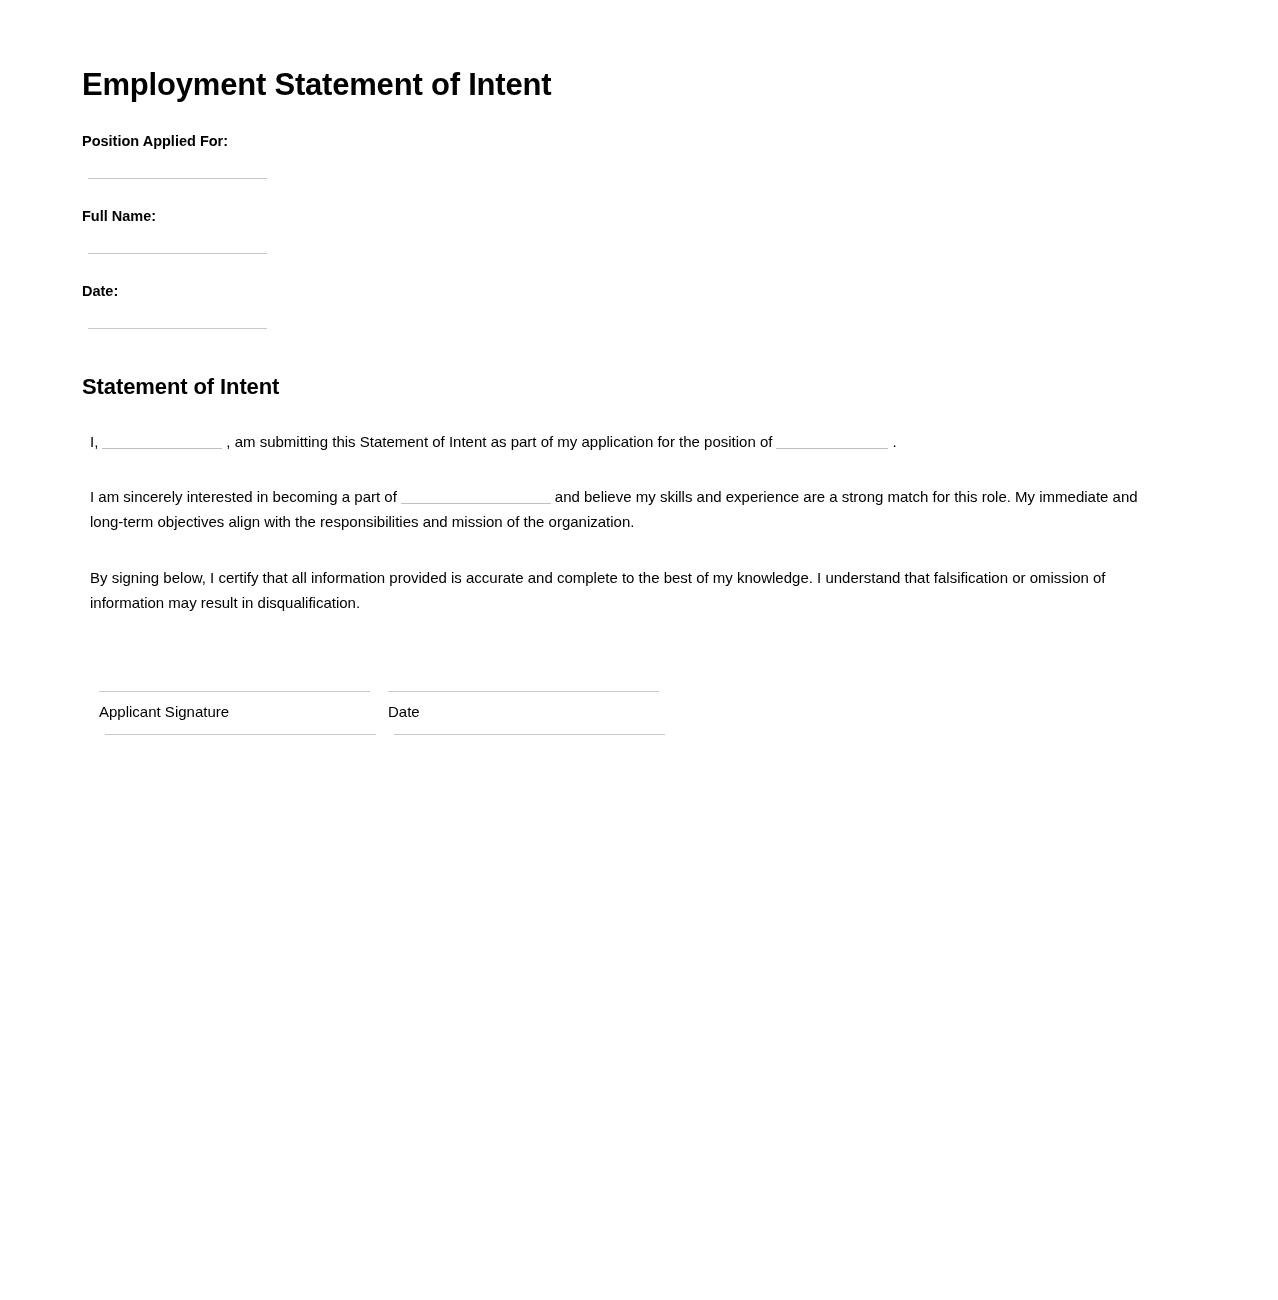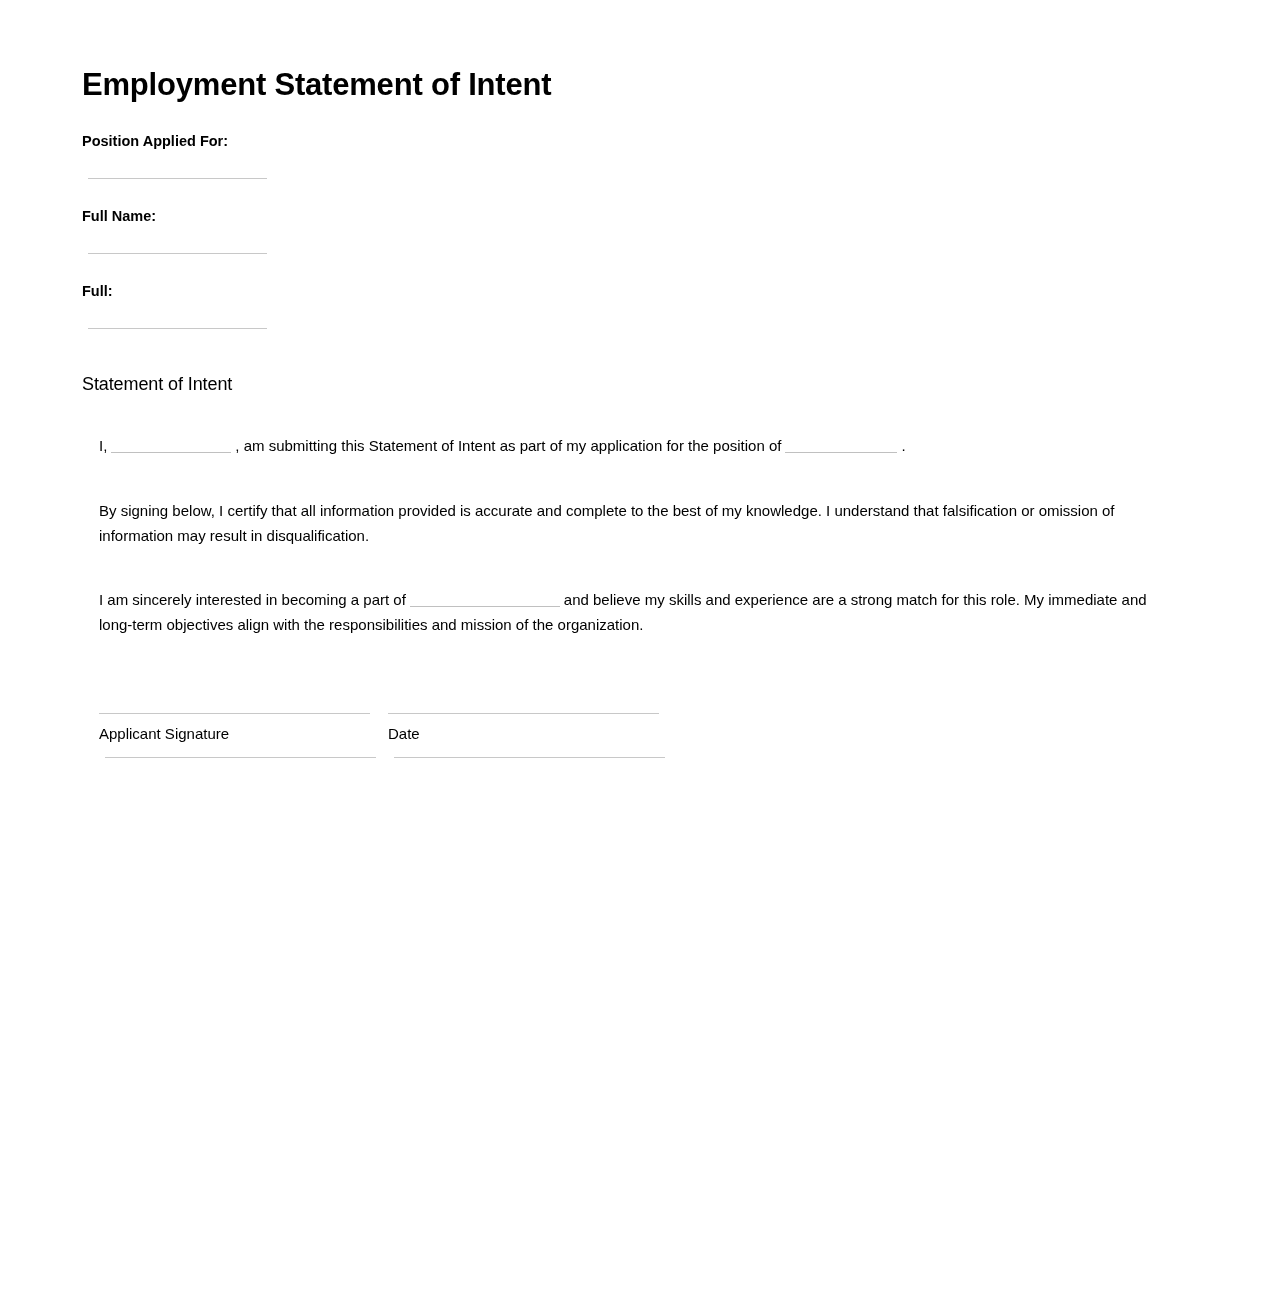--- a/index.html
+++ b/index.html
@@ -63,35 +63,35 @@
   .field-rule {
     margin-top: 27px;
     margin-left: 6px;
     width: 179px;
     height: 0;
     border-top: 1px solid #c8c8c8;
   }
 
   
   .section-heading {
-    font-size: 18px;
-    font-weight: normal;
+    font-size: 22px;
+    font-weight: bold;
     letter-spacing: -0.1px;
     line-height: 1.2;
     margin: 0;
     padding-top: 45px;
     color: #000;
   }
 
   
   .para {
     font-size: 15px;
     line-height: 25px;
     color: #000;
-    margin: 17px;
+    margin: 8px;
     padding-top: 21px;
     max-width: 1092px;
   }
   .para.p2 { padding-top: 22px; }
   .para.p3 { padding-top: 23px; }
 
   .blank {
     display: inline-block;
     border-bottom: 1px solid #c0c0c0;
     height: 15px;
@@ -150,33 +150,33 @@
         <div class="field-label">Position Applied For:</div>
         <div class="field-rule"></div>
       </div>
 
       <div class="field">
         <div class="field-label">Full Name:</div>
         <div class="field-rule"></div>
       </div>
 
       <div class="field">
-        <div class="field-label">Full:</div>
+        <div class="field-label">Date:</div>
         <div class="field-rule"></div>
       </div>
 
     </div>
 
     <h2 class="section-heading">Statement of Intent</h2>
 
     <p class="para p1"><span>I,</span><span class="blank blank-name"></span><span>, am submitting this Statement of Intent as part of my application for the position of</span><span class="blank blank-position"></span><span>.</span></p>
 
+    <p class="para p2"><span>I am sincerely interested in becoming a part of</span><span class="blank blank-org"></span><span>and believe my skills and experience are a strong match for this role. My immediate and long-term objectives align with the responsibilities and mission of the organization.</span></p>
+
     <p class="para p3">By signing below, I certify that all information provided is accurate and complete to the best of my knowledge. I understand that falsification or omission of information may result in disqualification.</p>
-
-    <p class="para p2"><span>I am sincerely interested in becoming a part of</span><span class="blank blank-org"></span><span>and believe my skills and experience are a strong match for this role. My immediate and long-term objectives align with the responsibilities and mission of the organization.</span></p>
 
     <div class="sig-area">
 
       <div class="sig-col sig-col-signature">
         <div class="sig-rule-top"></div>
         <div class="sig-label">Applicant Signature</div>
         <div class="sig-rule-bottom"></div>
       </div>
 
       <div class="sig-col sig-col-date">

